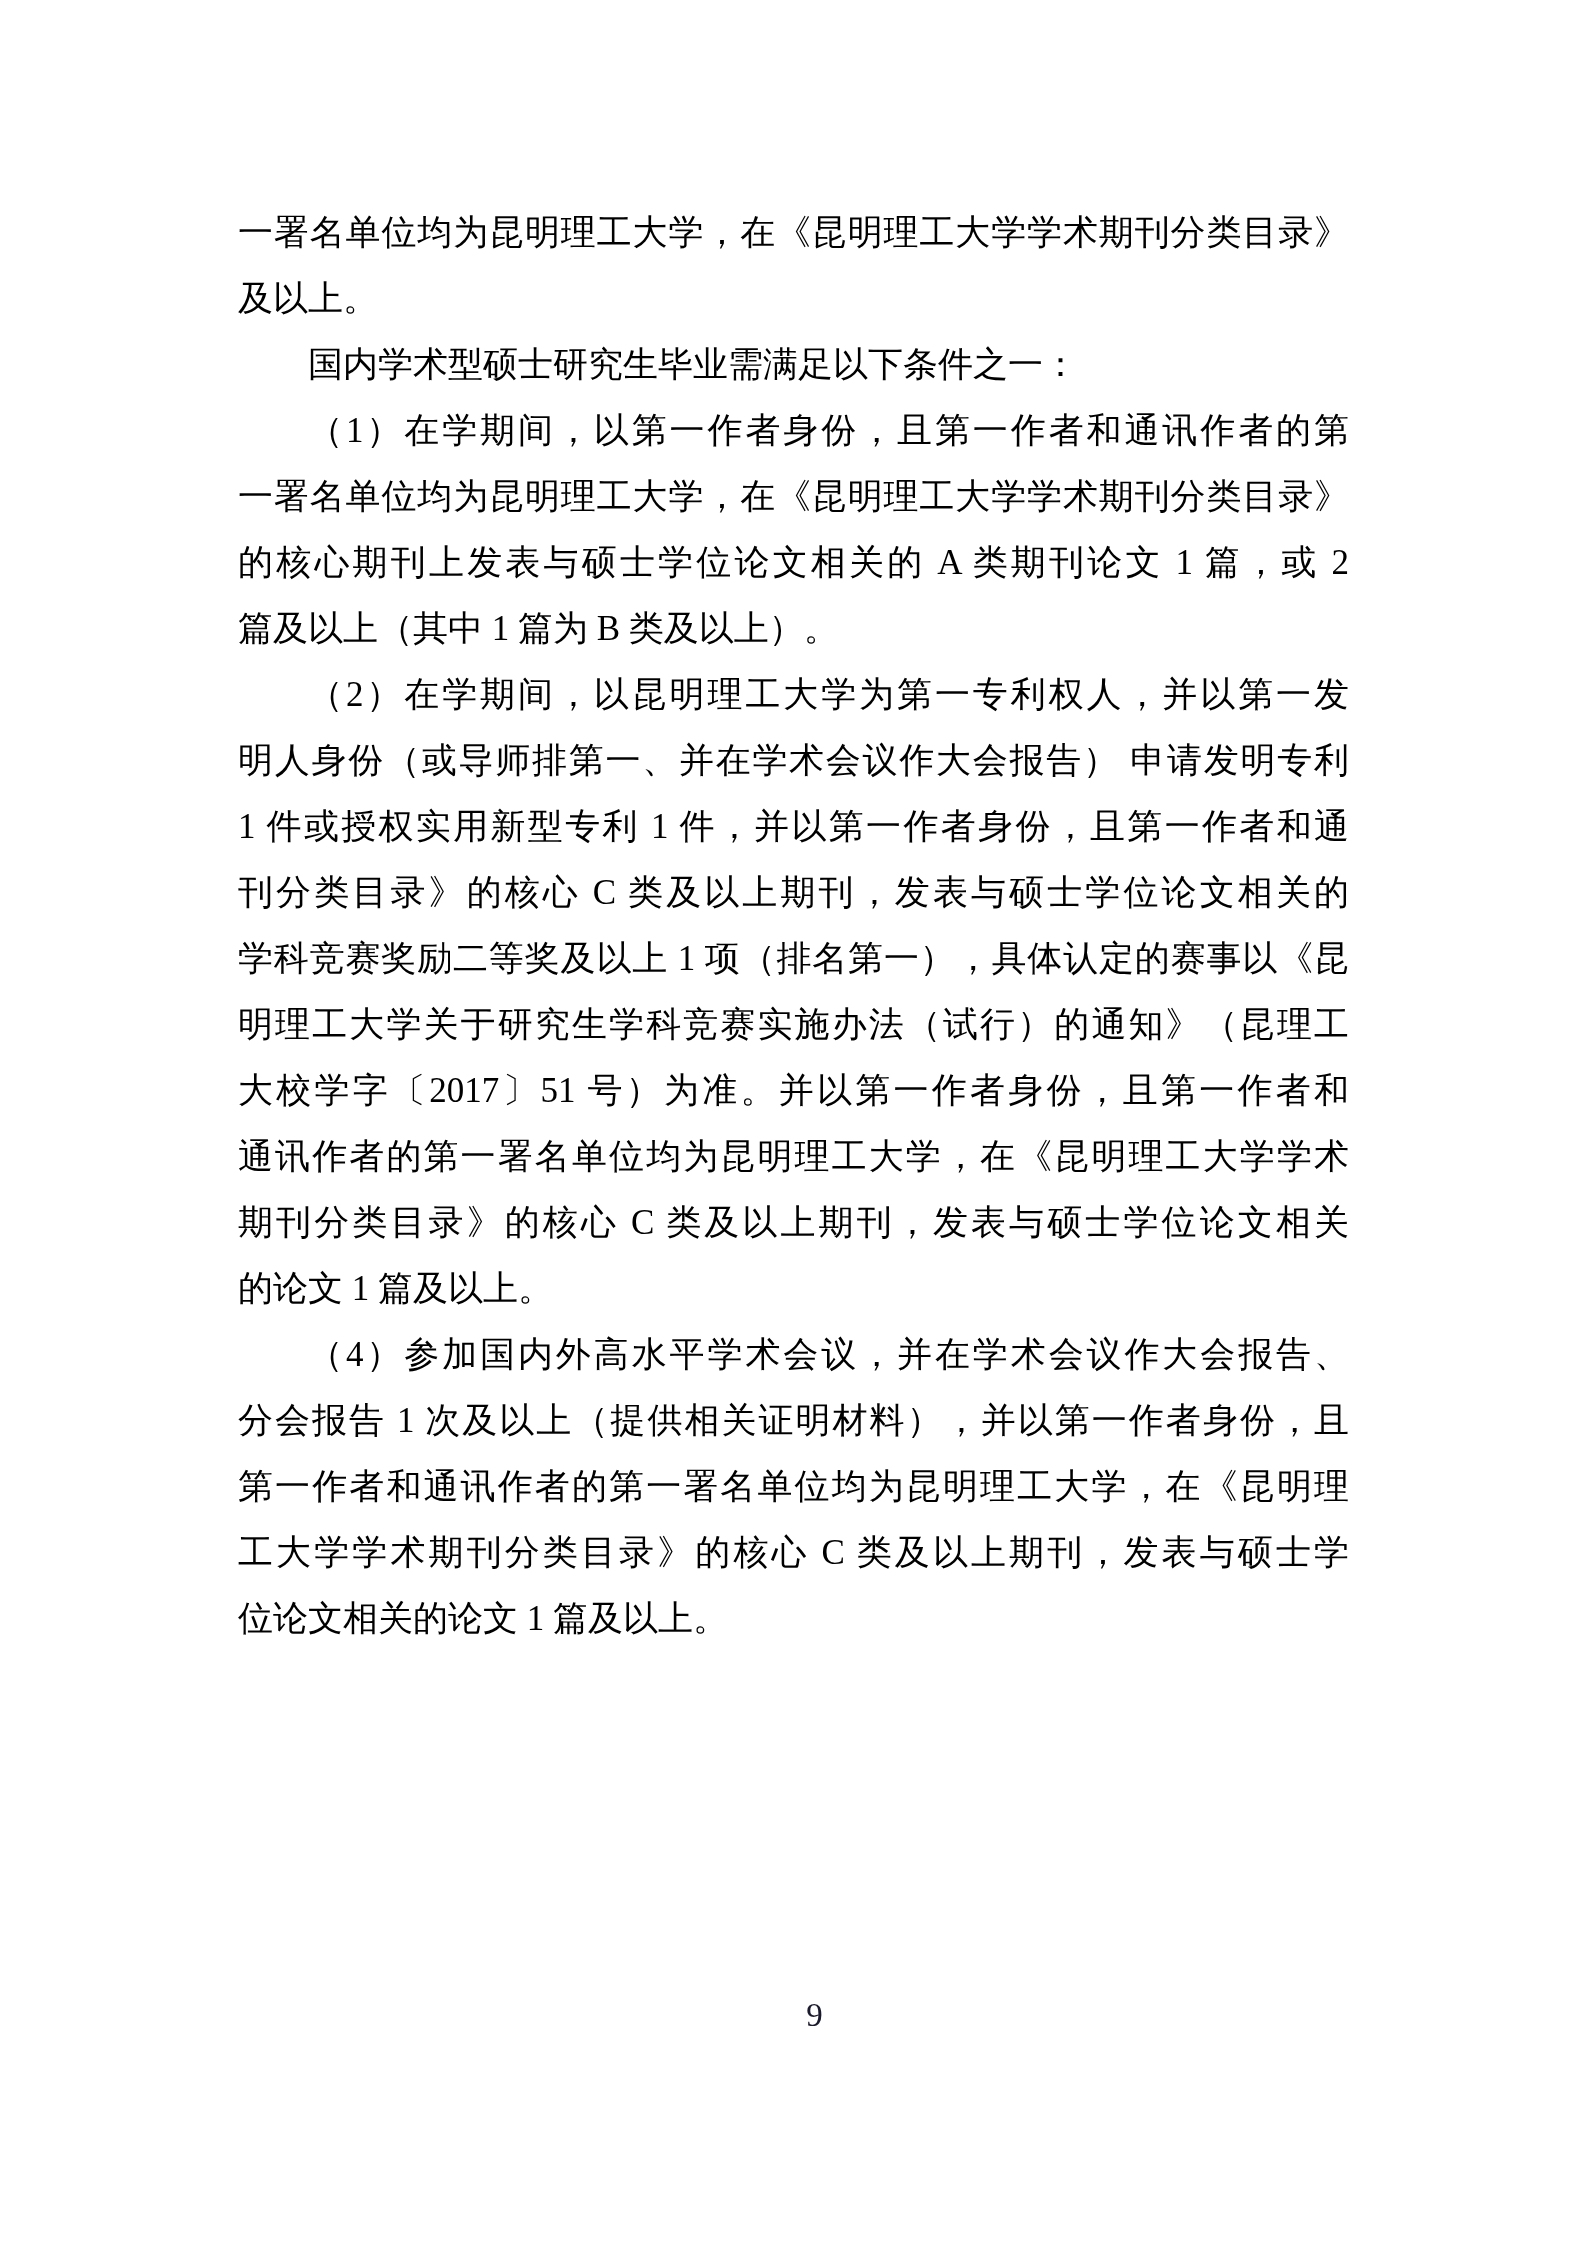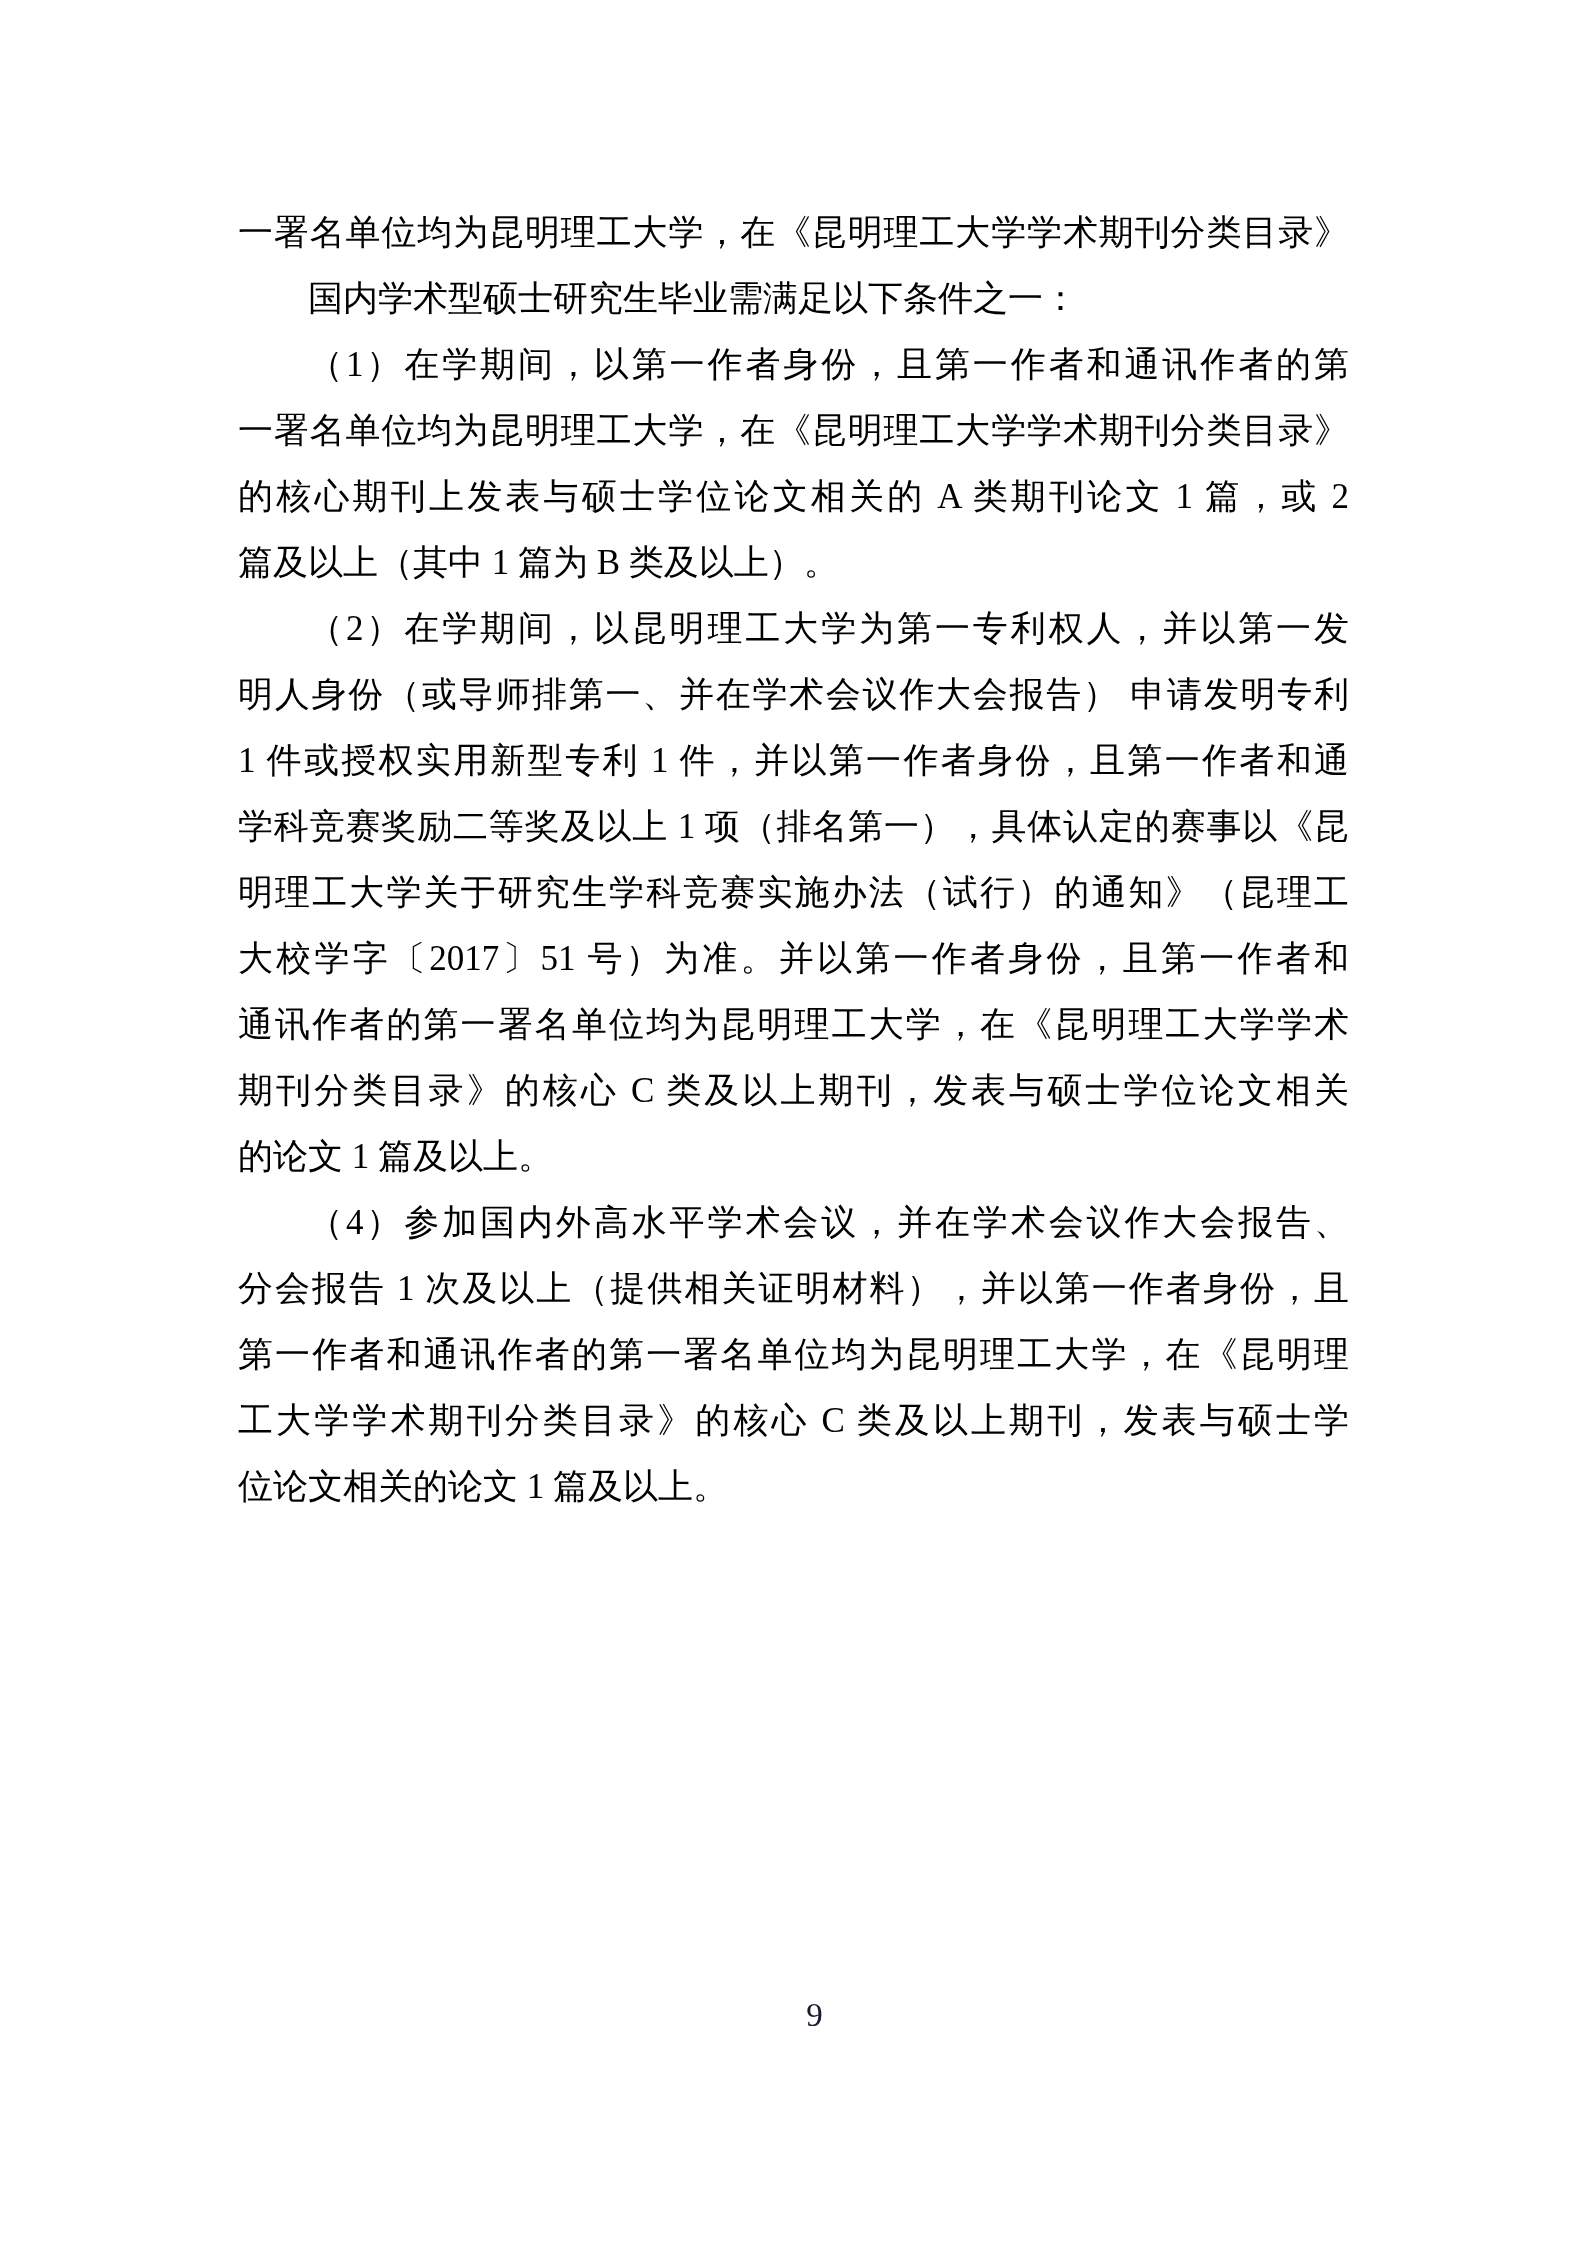--- a/index.html
+++ b/index.html
@@ -60,37 +60,39 @@
 </style>
 </head>
 <body>
 
 <div class="page">
 
   <div class="text-block">
 
     <div class="para">
       <div class="line">一署名单位均为昆明理工大学，在《昆明理工大学学术期刊分类目录》</div>
+      <div class="line last">及以上。</div>
     </div>
 
     <div class="para">
       <div class="line last indent">国内学术型硕士研究生毕业需满足以下条件之一：</div>
     </div>
 
     <div class="para">
       <div class="line indent">（1）在学期间，以第一作者身份，且第一作者和通讯作者的第</div>
       <div class="line">一署名单位均为昆明理工大学，在《昆明理工大学学术期刊分类目录》</div>
       <div class="line">的核心期刊上发表与硕士学位论文相关的 A 类期刊论文 1 篇，或 2</div>
       <div class="line last">篇及以上（其中 1 篇为 B 类及以上）。</div>
     </div>
 
     <div class="para">
       <div class="line indent">（2）在学期间，以昆明理工大学为第一专利权人，并以第一发</div>
       <div class="line">明人身份（或导师排第一、并在学术会议作大会报告） 申请发明专利</div>
       <div class="line">1 件或授权实用新型专利 1 件，并以第一作者身份，且第一作者和通</div>
+      <div class="line">刊分类目录》的核心 C 类及以上期刊，发表与硕士学位论文相关的</div>
     </div>
 
     <div class="para">
       <div class="line">学科竞赛奖励二等奖及以上 1 项（排名第一），具体认定的赛事以《昆</div>
       <div class="line">明理工大学关于研究生学科竞赛实施办法（试行）的通知》（昆理工</div>
       <div class="line">大校学字〔2017〕51 号）为准。并以第一作者身份，且第一作者和</div>
       <div class="line">通讯作者的第一署名单位均为昆明理工大学，在《昆明理工大学学术</div>
       <div class="line">期刊分类目录》的核心 C 类及以上期刊，发表与硕士学位论文相关</div>
       <div class="line last">的论文 1 篇及以上。</div>
     </div>

